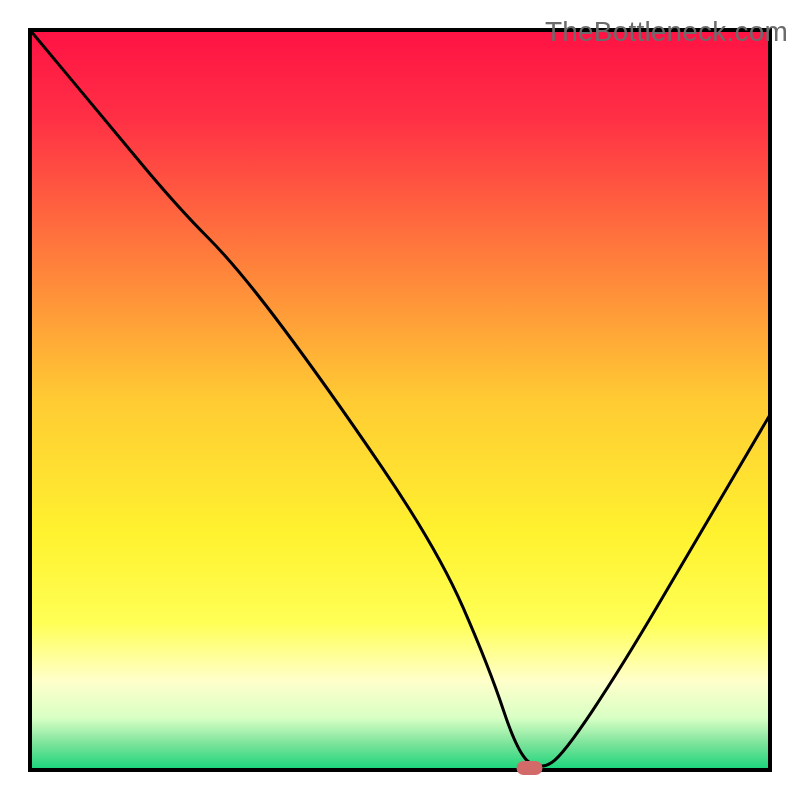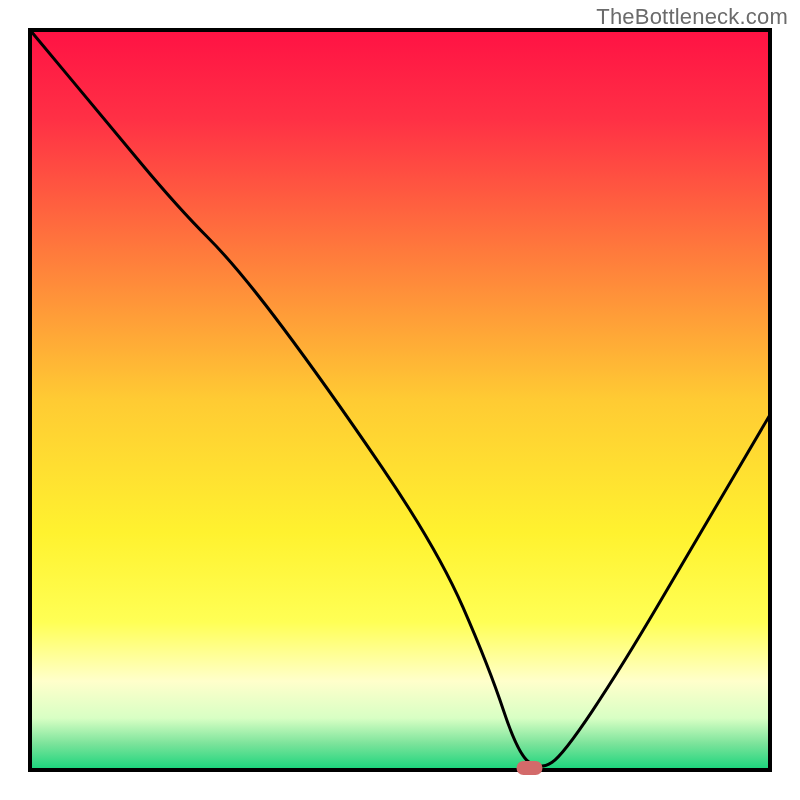--- a/index.html
+++ b/index.html
@@ -10,23 +10,23 @@
     background: #ffffff;
     font-family: Arial, Helvetica, sans-serif;
   }
   .chart-container {
     position: relative;
     width: 800px;
     height: 800px;
   }
   .watermark {
     position: absolute;
-    top: 4px;
+    top: 16px;
     right: 12px;
-    font-size: 22px;
+    font-size: 28px;
     font-weight: 500;
     color: #6b6b6b;
     letter-spacing: 0.2px;
     z-index: 10;
   }
   svg {
     display: block;
   }
 </style>
 </head>

